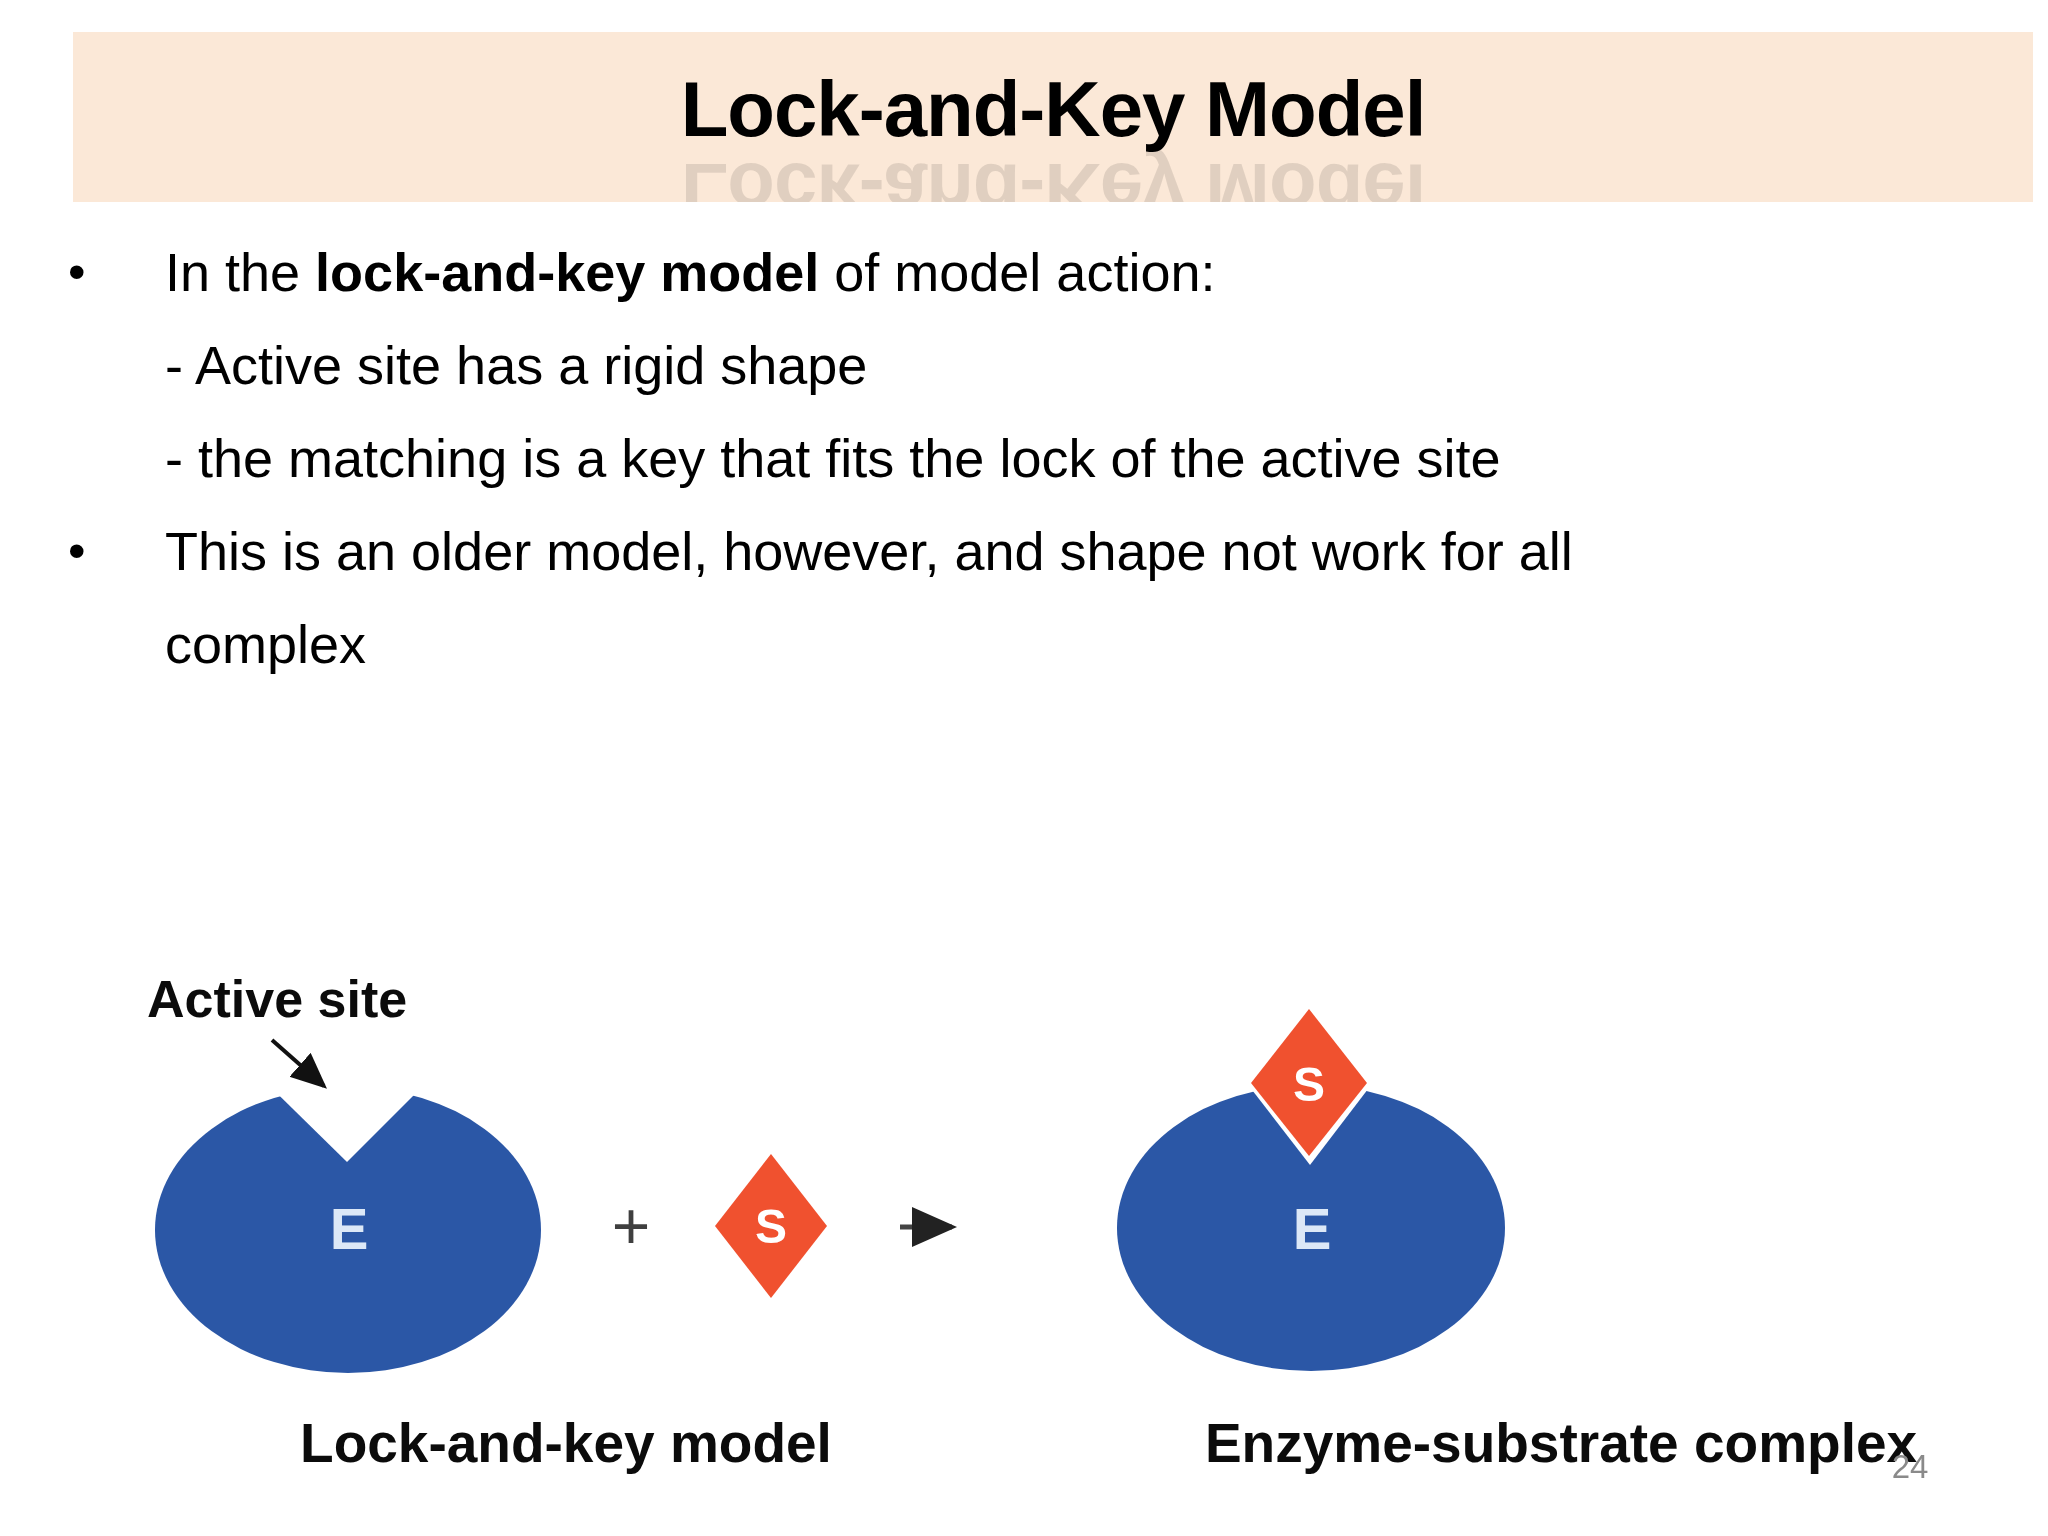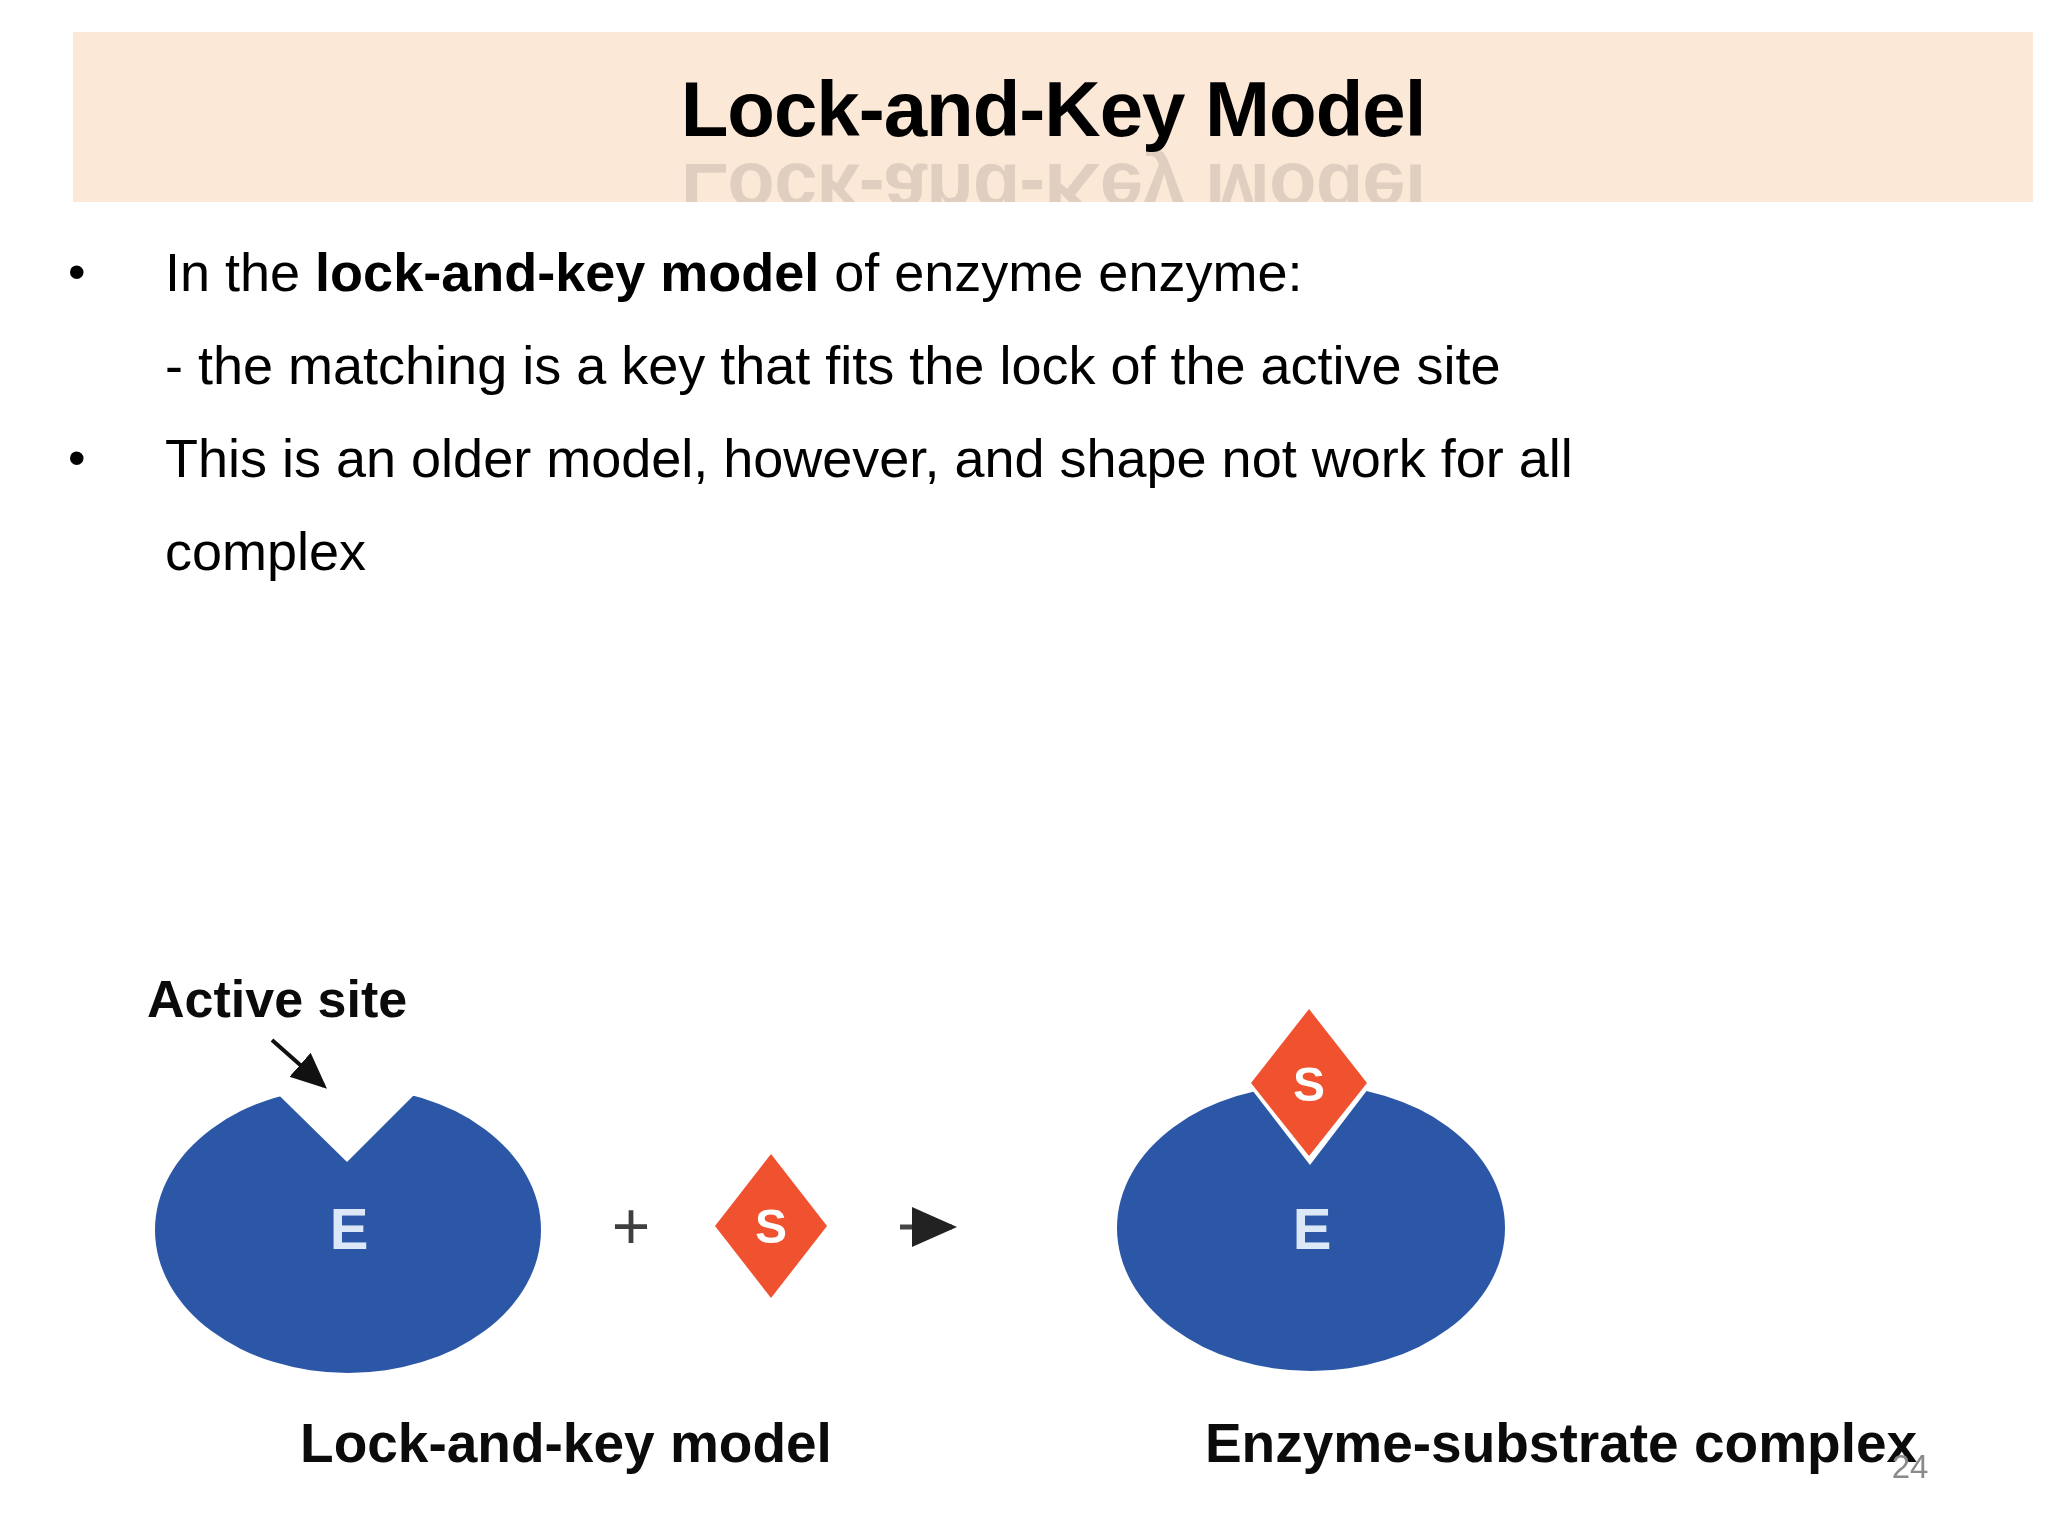--- a/index.html
+++ b/index.html
@@ -44,21 +44,25 @@
 <div class="slide">
 
   <div class="banner">
     <div class="banner-title">Lock-and-Key Model</div>
     <div class="banner-title-reflection">Lock-and-Key Model</div>
   </div>
 
   <div class="bullets">
     <div class="bline">
       <span class="bmarker">•</span>
-      <span class="btext"><span>In the </span><b>lock-and-key model</b><span> of enzyme enzyme:</span></span>
+      <span class="btext"><span>In the </span><b>lock-and-key model</b><span> of model action:</span></span>
+    </div>
+    <div class="bline">
+      <span class="bmarker"></span>
+      <span class="btext">- Active site has a rigid shape</span>
     </div>
     <div class="bline">
       <span class="bmarker"></span>
       <span class="btext">- the matching is a key that fits the lock of the active site</span>
     </div>
     <div class="bline">
       <span class="bmarker">•</span>
       <span class="btext">This is an older model, however, and shape not work for all</span>
     </div>
     <div class="bline">

